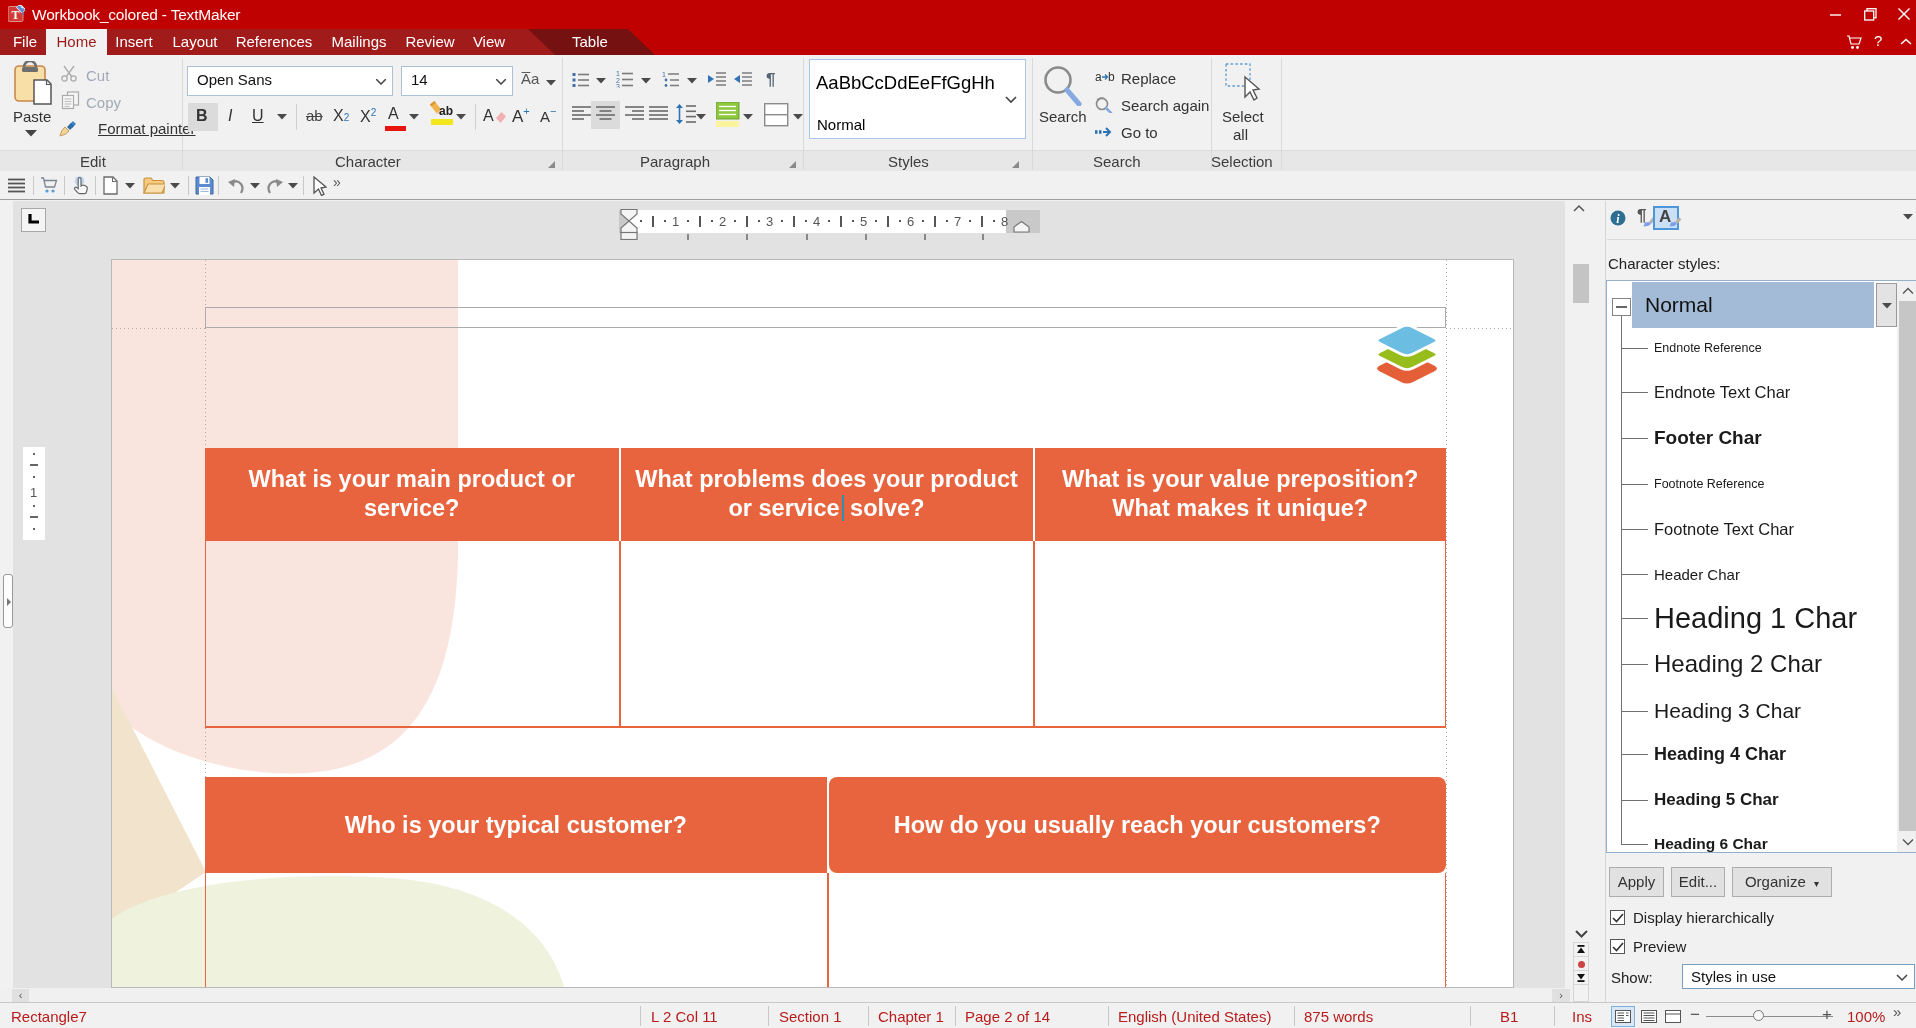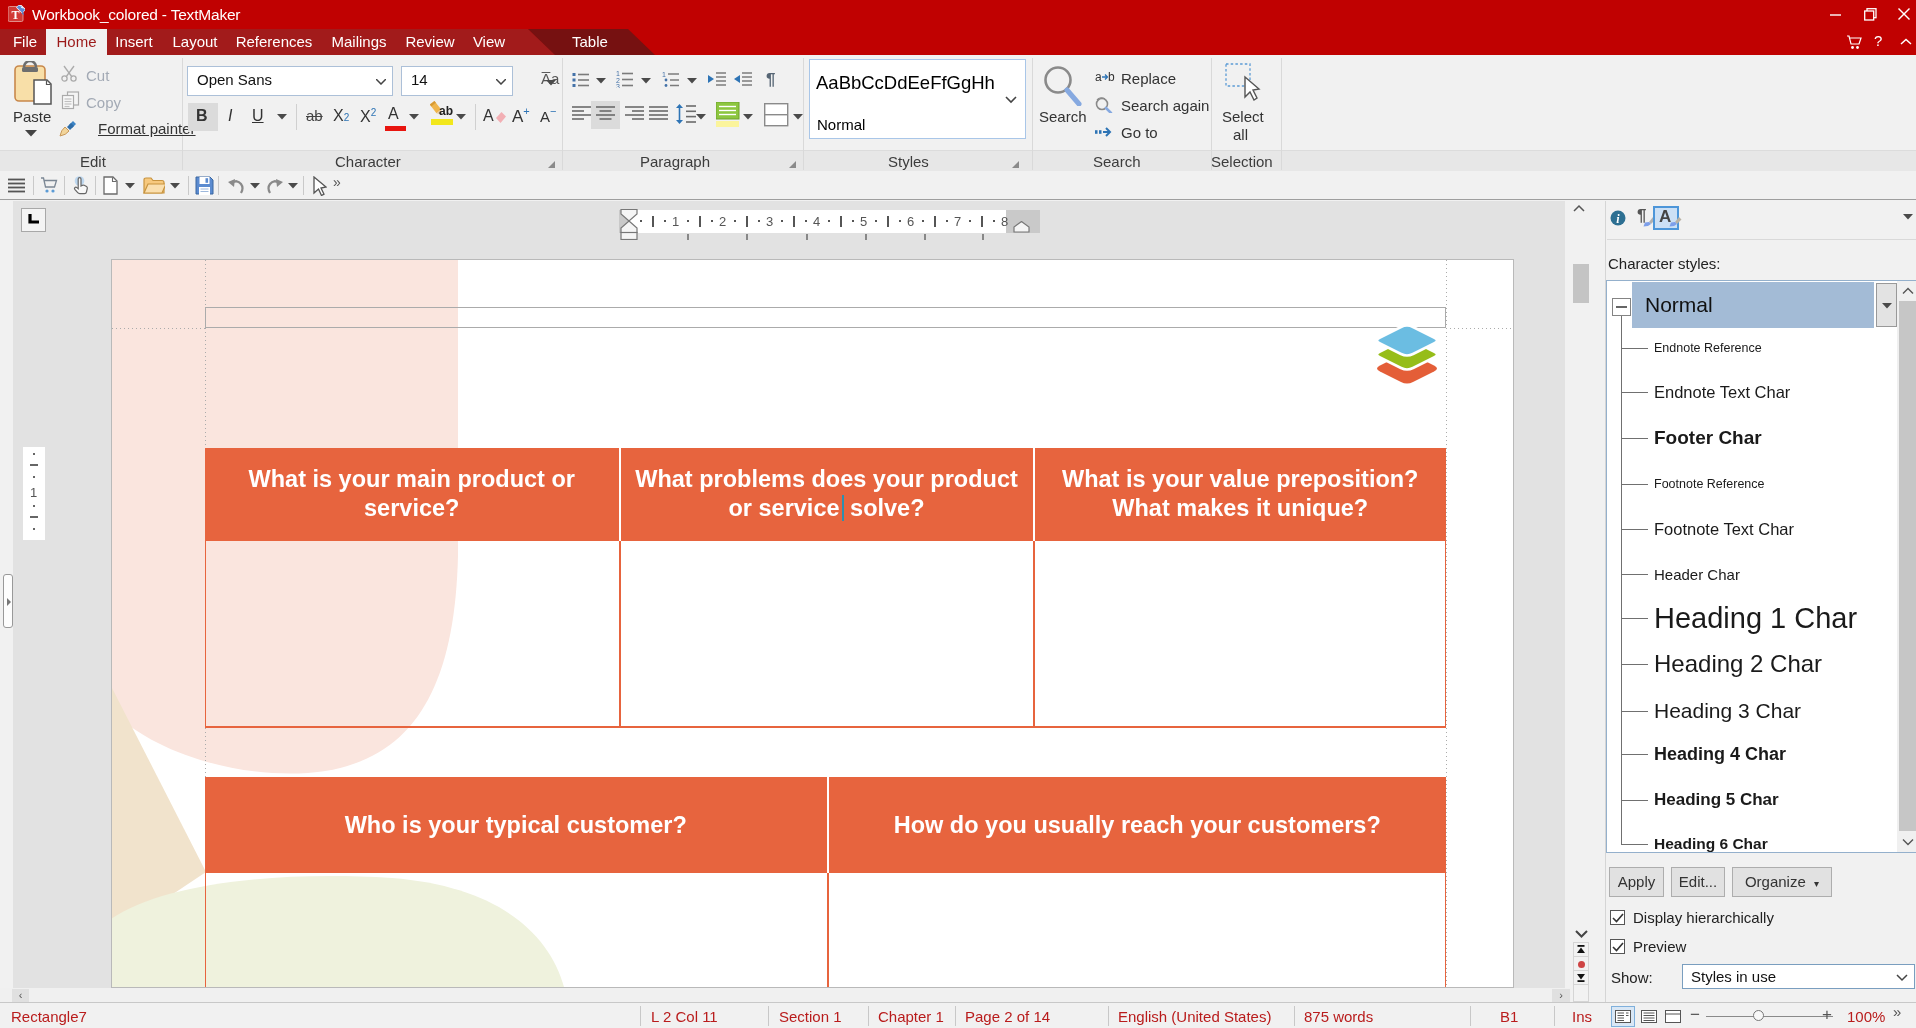--- a/index.html
+++ b/index.html
@@ -179,21 +179,21 @@
   <svg class="chev" style="left:188px;top:12px">
       <polyline points="0,0 5,5 10,0" fill="none" stroke="#444" stroke-width="1.5"></polyline>
     </svg>
   </div>
 <div class="combo" style="left:401px;top:66px;width:112px;height:30px;">
     <div class="ctext">14</div>
   <svg class="chev" style="left:94px;top:12px">
       <polyline points="0,0 5,5 10,0" fill="none" stroke="#444" stroke-width="1.5"></polyline>
     </svg>
   </div>
-<div class="abs" style="left:521px;top:70px;font-size:15px;color:#555;margin-left:20px;">A̅a</div>
+<div class="abs" style="left:521px;top:70px;font-size:15px;color:#555;">A̅a</div>
 <svg class="abs" style="left:546px;top:80px" width="10" height="6">
     <polygon points="0,0 10,0 5,5.5" fill="#4A4A4A"></polygon>
   </svg>
 
 <div class="abs pressed" style="left:188px;top:103px;width:30px;height:28px;"></div>
 <div class="abs" style="left:196px;top:107px;font-size:16px;font-weight:bold;color:#333;">B</div>
 <div class="abs" style="left:228px;top:107px;font-size:16px;font-style:italic;color:#333;">I</div>
 <div class="abs" style="left:252px;top:107px;font-size:16px;color:#333;text-decoration:underline;">U</div>
 <svg class="abs" style="left:277px;top:114px" width="10" height="6">
     <polygon points="0,0 10,0 5,5.5" fill="#4A4A4A"></polygon>
@@ -586,21 +586,21 @@
 
   <div class="obord" style="left:93px;top:281px;width:1px;height:186px;"></div>
   <div class="obord" style="left:506.5px;top:281px;width:2px;height:186px;"></div>
   <div class="obord" style="left:920.5px;top:281px;width:2px;height:186px;"></div>
   <div class="obord" style="left:1333px;top:281px;width:1px;height:186px;"></div>
   <div class="obord" style="left:93px;top:466px;width:1241px;height:1.5px;"></div>
 
   <div class="ocell" style="left:93px;top:517px;width:621.5px;height:96px;">
       <div class="inner" style="top:34px;">Who is your typical customer?</div>
     </div>
-  <div class="ocell" style="left:716.5px;top:517px;width:617.5px;height:96px;">
+  <div class="ocell" style="left:716.5px;top:517px;width:617.5px;height:96px;border-radius:8px;">
       <div class="inner" style="top:34px;">How do you usually reach your customers?</div>
     </div>
   <div class="obord" style="left:93px;top:613px;width:1px;height:114px;"></div>
   <div class="obord" style="left:714.5px;top:613px;width:2px;height:114px;"></div>
   <div class="obord" style="left:1333px;top:613px;width:1px;height:114px;"></div>
 </div>
 
 <div class="abs" id="hscroll">
   <div class="sbtn" style="left:12px;top:1px;width:17px;height:13px;line-height:13px;">‹</div>
   <div class="sbtn" style="left:1552px;top:1px;width:18px;height:13px;line-height:13px;">›</div>

